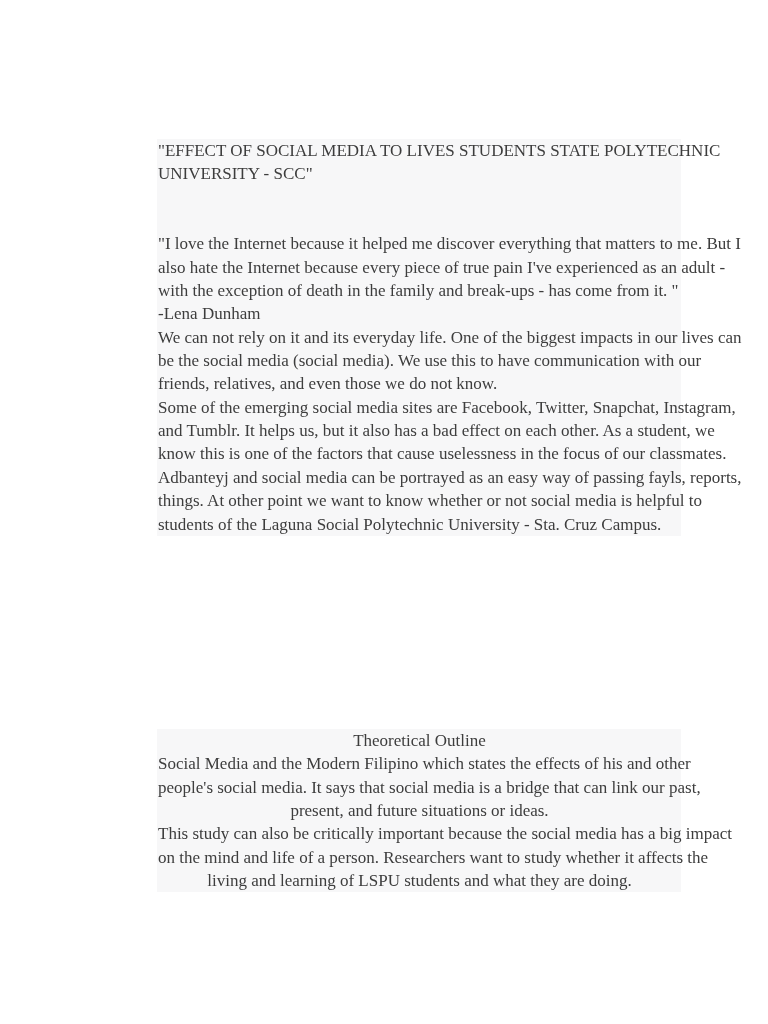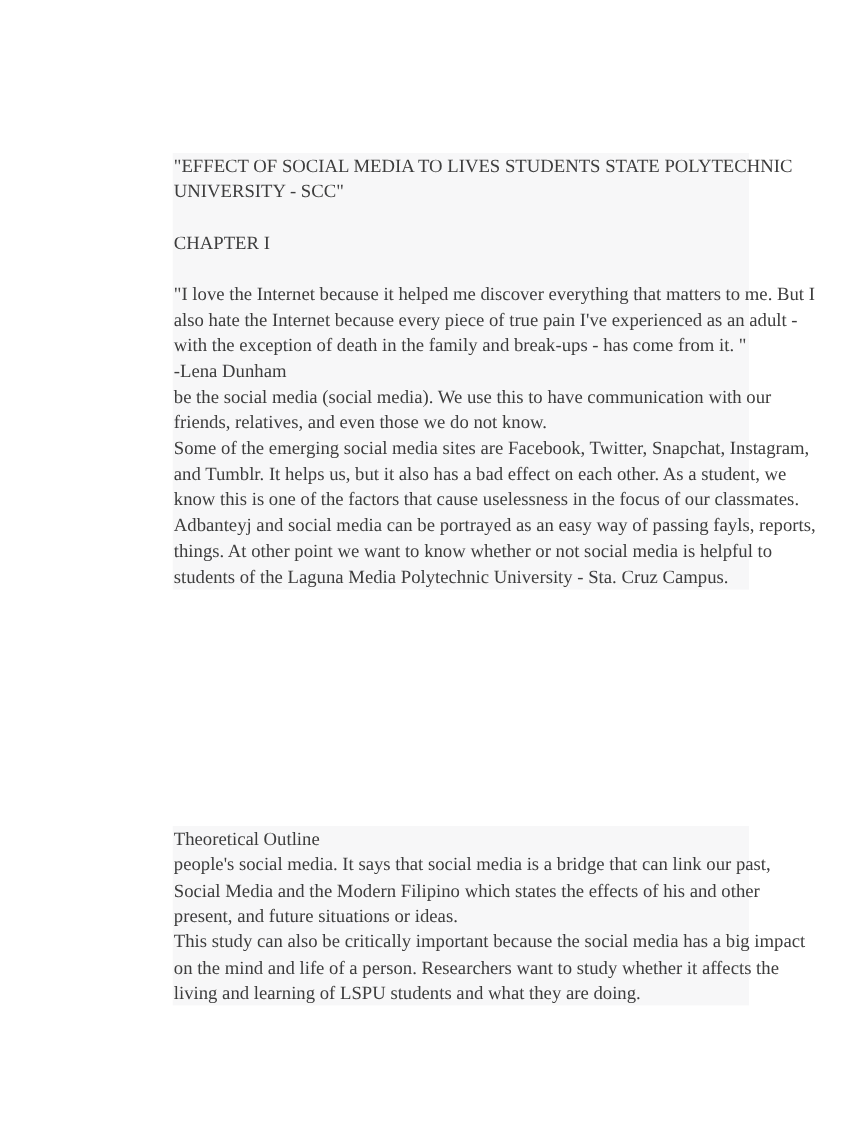--- a/index.html
+++ b/index.html
@@ -16,52 +16,52 @@
   }
   .text-block {
     position: absolute;
     left: 157px;
     width: 524px;
     background: #f7f7f8;
     color: #3d3d3d;
     font-size: 17px;
   }
   .block-1 { top: 139px; }
-  .block-2 { top: 751px; }
+  .block-2 { top: 729px; text-align: center; }
   .ln {
     height: 23.35px;
     line-height: 23.35px;
     white-space: nowrap;
     padding-left: 1px;
   }
 </style>
 </head>
 <body>
 
 <div class="text-block block-1">
   <div class="ln">"EFFECT OF SOCIAL MEDIA TO LIVES STUDENTS STATE POLYTECHNIC</div>
   <div class="ln">UNIVERSITY - SCC"</div>
   <div class="ln"></div>
-  <div class="ln">CHAPTER I</div>
   <div class="ln"></div>
   <div class="ln">"I love the Internet because it helped me discover everything that matters to me. But I</div>
   <div class="ln">also hate the Internet because every piece of true pain I've experienced as an adult -</div>
   <div class="ln">with the exception of death in the family and break-ups - has come from it. "</div>
   <div class="ln">-Lena Dunham</div>
+  <div class="ln">We can not rely on it and its everyday life. One of the biggest impacts in our lives can</div>
   <div class="ln">be the social media (social media). We use this to have communication with our</div>
   <div class="ln">friends, relatives, and even those we do not know.</div>
   <div class="ln">Some of the emerging social media sites are Facebook, Twitter, Snapchat, Instagram,</div>
   <div class="ln">and Tumblr. It helps us, but it also has a bad effect on each other. As a student, we</div>
   <div class="ln">know this is one of the factors that cause uselessness in the focus of our classmates.</div>
   <div class="ln">Adbanteyj and social media can be portrayed as an easy way of passing fayls, reports,</div>
   <div class="ln">things. At other point we want to know whether or not social media is helpful to</div>
-  <div class="ln">students of the Laguna Media Polytechnic University - Sta. Cruz Campus.</div>
+  <div class="ln">students of the Laguna Social Polytechnic University - Sta. Cruz Campus.</div>
 </div>
 
 <div class="text-block block-2">
   <div class="ln">Theoretical Outline</div>
+  <div class="ln">Social Media and the Modern Filipino which states the effects of his and other</div>
   <div class="ln">people's social media. It says that social media is a bridge that can link our past,</div>
-  <div class="ln">Social Media and the Modern Filipino which states the effects of his and other</div>
   <div class="ln">present, and future situations or ideas.</div>
   <div class="ln">This study can also be critically important because the social media has a big impact</div>
   <div class="ln">on the mind and life of a person. Researchers want to study whether it affects the</div>
   <div class="ln">living and learning of LSPU students and what they are doing.</div>
 </div>
 
 </body></html>

